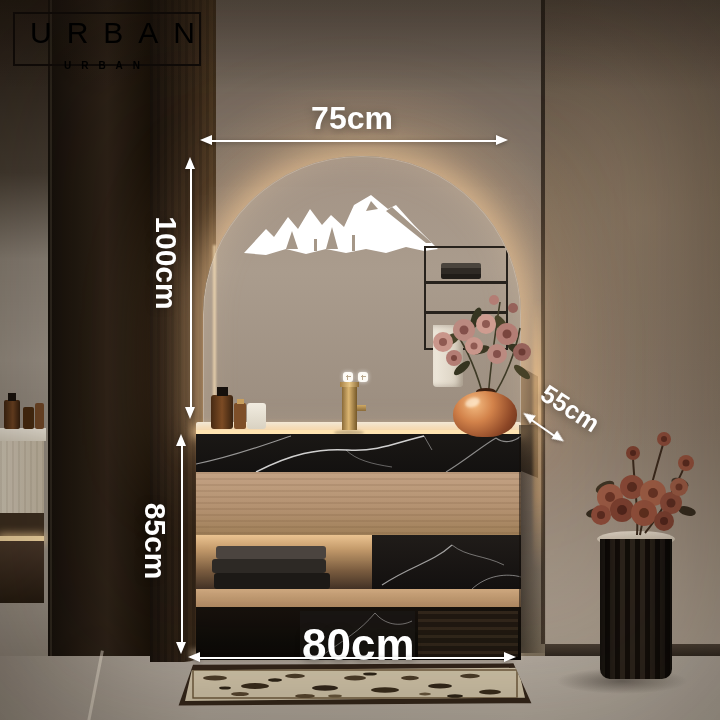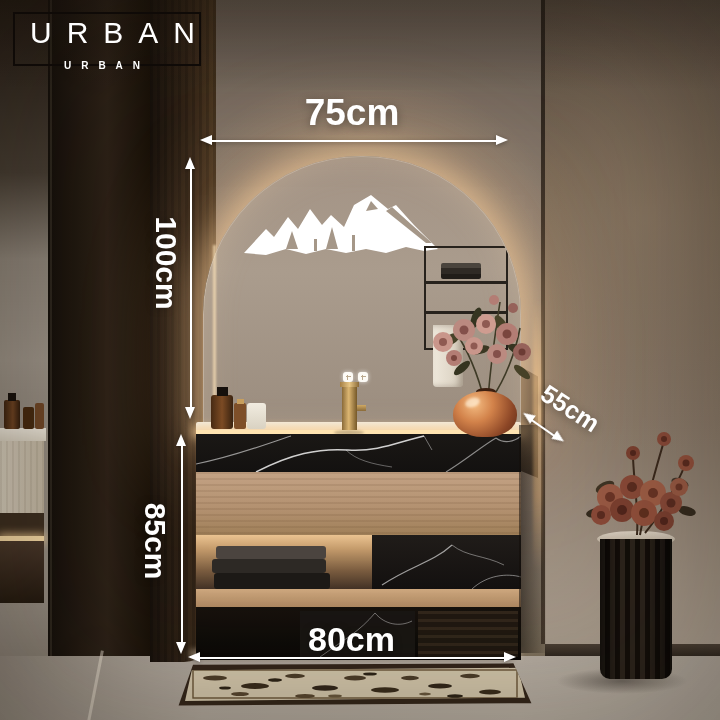--- a/index.html
+++ b/index.html
@@ -129,30 +129,30 @@
   .vase-hl{left:465px;top:398px;width:15px;height:9px;border-radius:50%;background:rgba(255,238,214,.7);filter:blur(1px);transform:rotate(-18deg);}
 
   
   .vignette{left:0;top:0;width:720px;height:720px;pointer-events:none;
     box-shadow:inset 0 0 150px 30px rgba(24,17,11,.3);}
   .top-shade{left:0;top:0;width:720px;height:90px;background:linear-gradient(180deg,rgba(25,18,12,.28),rgba(25,18,12,0));}
   .watermark{left:56px;top:316px;width:640px;font-size:64px;font-weight:700;letter-spacing:20px;
     color:rgba(255,255,255,.055);white-space:nowrap;}
 
   
-  .logo{left:13px;top:12px;width:184px;height:50px;border:2px solid #0f0a07;color:#ffffff;}
+  .logo{left:13px;top:12px;width:184px;height:50px;border:2px solid #0f0a07;color:#000000;}
   .logo-primary{position:absolute;left:15px;top:2px;font-size:30px;font-weight:500;letter-spacing:15px;white-space:nowrap;}
   .logo-secondary{position:absolute;left:50%;bottom:-7px;transform:translateX(-50%);
     font-size:10px;font-weight:700;letter-spacing:10px;white-space:nowrap;}
 
   
   .dimlabel{position:absolute;color:#fff;font-weight:700;text-align:center;
     text-shadow:0 2px 8px rgba(0,0,0,.35);z-index:50;}
-  .dim-75{left:300px;top:92px;width:104px;font-size:37px;}
-  .dim-80{left:291px;top:620px;width:104px;font-size:34px;text-align:right;}
+  .dim-75{left:300px;top:100px;width:104px;font-size:32px;}
+  .dim-80{left:302px;top:620px;width:104px;font-size:44px;}
   .dim-100{left:104px;top:244px;width:120px;height:38px;font-size:30px;transform:rotate(90deg);}
   .dim-85{left:94px;top:522px;width:118px;height:38px;font-size:30px;transform:rotate(90deg);}
   .dim-55{left:532px;top:394px;width:76px;height:30px;font-size:25px;transform:rotate(33deg);}
   .dimH,.dimV{position:absolute;z-index:50;filter:drop-shadow(0 1px 2px rgba(0,0,0,.35));}
   .dimH .shaft{position:absolute;left:9px;right:9px;top:5.5px;height:2.6px;background:#fff;border-radius:2px;}
   .dimH .hl,.dimH .hr{position:absolute;top:1px;width:0;height:0;border-top:5.5px solid transparent;border-bottom:5.5px solid transparent;}
   .dimH .hl{left:0;border-right:12px solid #fff;}
   .dimH .hr{right:0;border-left:12px solid #fff;}
   .dimV .shaft{position:absolute;top:9px;bottom:9px;left:5.5px;width:2.6px;background:#fff;border-radius:2px;}
   .dimV .ht,.dimV .hb{position:absolute;left:1px;width:0;height:0;border-left:5.5px solid transparent;border-right:5.5px solid transparent;}

